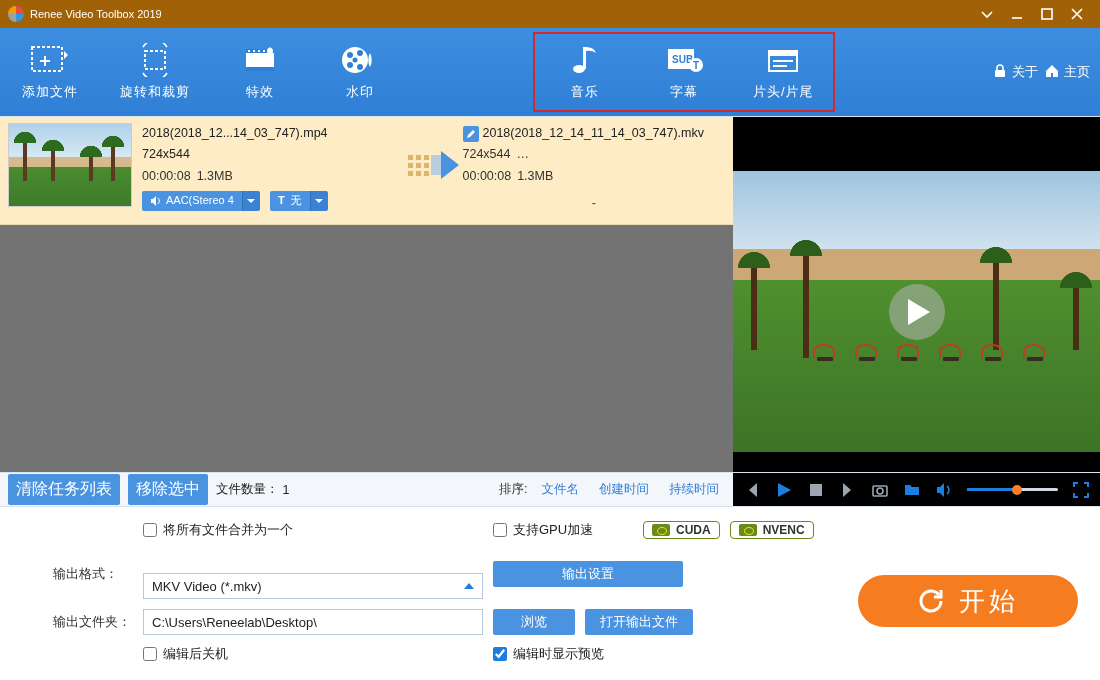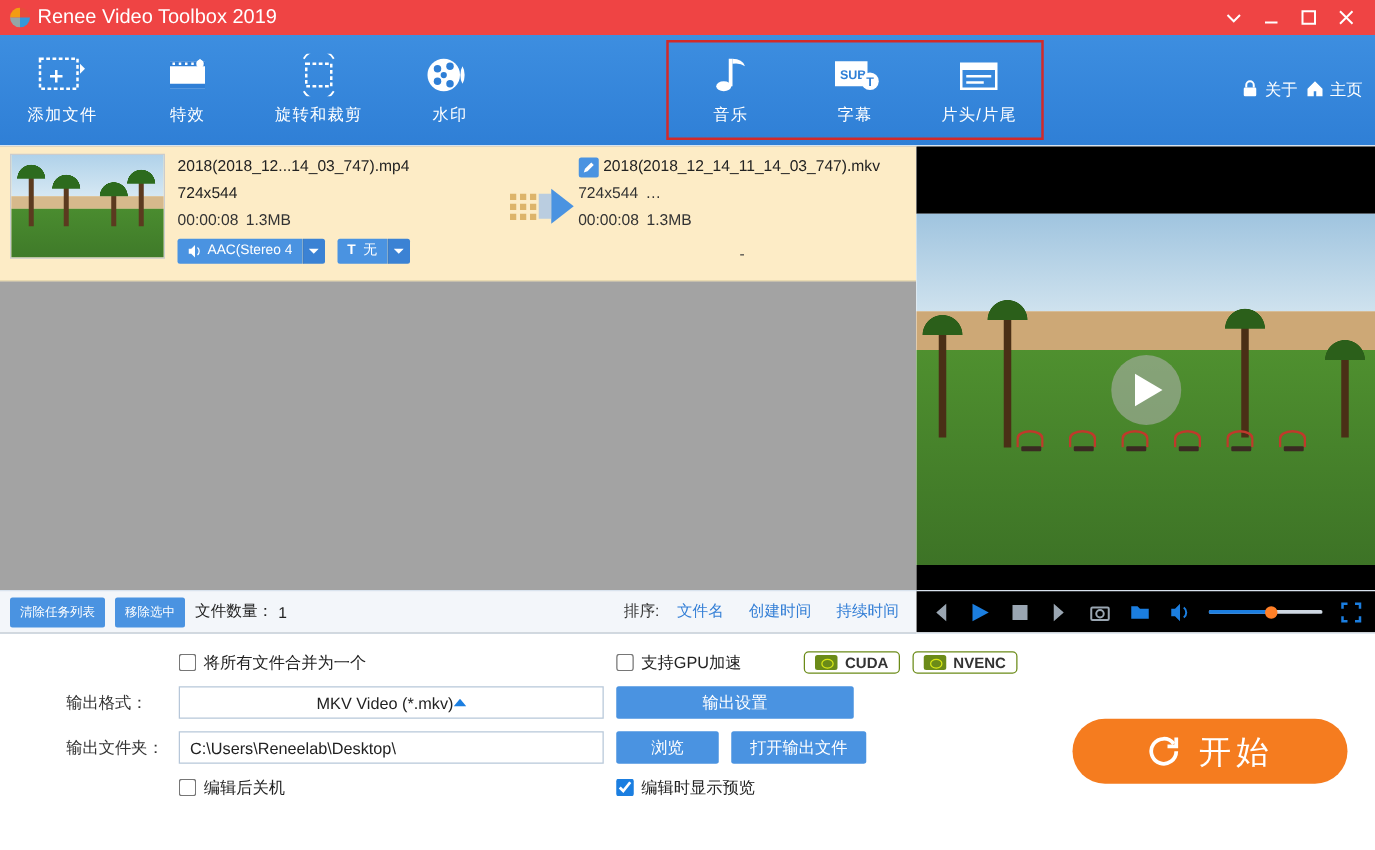--- a/index.html
+++ b/index.html
@@ -1,18 +1,18 @@
 <!DOCTYPE html>
 <html><head>
 <meta charset="utf-8">
 <style>
   * { box-sizing: border-box; margin: 0; padding: 0; font-family: "Microsoft YaHei", "Segoe UI", Tahoma, sans-serif; }
   body { width: 1100px; height: 680px; overflow: hidden; background:#fff; color:#222;}
   
-  .titlebar{height:28px;background:#ef4444;color:#fff;display:flex;align-items:center;padding:0 8px;font-size:16px;}
+  .titlebar{height:28px;background:#a16207;color:#fff;display:flex;align-items:center;padding:0 8px;font-size:11px;}
   .titlebar .logo{width:16px;height:16px;margin-right:6px;position:relative;}
   .titlebar .logo-pie{width:16px;height:16px;border-radius:50%;position:relative;overflow:hidden;}
   .titlebar .logo-pie span{position:absolute;width:50%;height:50%;}
   .titlebar .logo-pie .p1{top:0;left:0;background:#f39c12;}
   .titlebar .logo-pie .p2{top:0;right:0;background:#e74c3c;}
   .titlebar .logo-pie .p3{bottom:0;left:0;background:#95a5a6;}
   .titlebar .logo-pie .p4{bottom:0;right:0;background:#3498db;}
   .titlebar .title{flex:0 0 auto;}
   .titlebar .spacer{flex:1;}
   .titlebar .winbtn{width:30px;height:28px;display:flex;align-items:center;justify-content:center;cursor:pointer;}
@@ -22,21 +22,21 @@
   .toolbtn{display:flex;flex-direction:column;align-items:center;justify-content:center;gap:6px;cursor:pointer;padding:0 4px;}
   .toolbtn .glyph{height:34px;display:flex;align-items:center;justify-content:center;}
   .toolbtn .glyph svg{width:40px;height:34px;fill:#fff;}
   .toolbtn .caption{white-space:nowrap;letter-spacing:1px;}
   .toolstrip .media-group{position:absolute;left:533px;top:4px;height:80px;width:302px;border:2px solid #d12a2a;display:flex;}
   .toolstrip .rightlinks{position:absolute;right:10px;top:0;height:88px;display:flex;align-items:center;gap:6px;}
   .rlink{display:flex;align-items:center;gap:4px;font-size:13px;cursor:pointer;}
   .rlink svg{width:16px;height:16px;fill:#fff;}
   
   .middle{display:flex;height:390px;border-top:1px solid #d6e3f0;}
-  .listpane{width:733px;height:390px;overflow:auto;background:#a3a3a3;}
+  .listpane{width:733px;height:390px;overflow:auto;background:#737373;}
   .filerow{display:flex;align-items:flex-start;background:#fdecc6;border-bottom:1px solid #e8d9b0;padding:6px 8px 10px 8px;}
   .thumb{width:124px;height:84px;border:1px solid #ccc;position:relative;overflow:hidden;flex-shrink:0;}
   .sky{position:absolute;top:0;left:0;right:0;height:40%;background:linear-gradient(#b0d2ea,#d6e8f3);}
   .sand{position:absolute;top:40%;left:0;right:0;height:12%;background:#d6b98c;}
   .grass{position:absolute;bottom:0;left:0;right:0;height:48%;background:linear-gradient(#4a8c2f,#3f7a29);}
   .palm{position:absolute;bottom:30%;width:4px;height:34px;background:#5b3a1f;}
   .palm:before{content:"";position:absolute;top:-8px;left:-10px;width:24px;height:14px;background:radial-gradient(circle at 50% 100%,#2d6b1e 60%,transparent 62%);border-radius:50% 50% 0 0;}
   .p-a{left:14px;height:44px;}
   .p-b{left:42px;height:36px;}
   .p-c{left:80px;height:30px;}
@@ -73,42 +73,42 @@
   .pp3{left:260px;height:95px;}
   .pp4{left:340px;height:70px;}
   .chairs{position:absolute;bottom:38%;left:0;right:0;height:30px;}
   .sun{position:absolute;width:22px;height:14px;border-radius:50% 50% 0 0;border:2px solid #c0392b;border-bottom:none;bottom:0;}
   .sun:after{content:"";position:absolute;bottom:-3px;left:2px;width:16px;height:4px;background:#3a2b22;border-radius:1px;}
   .s1{left:80px}.s2{left:122px}.s3{left:164px}.s4{left:206px}.s5{left:248px}.s6{left:290px}
   .playbtn{position:absolute;top:50%;left:50%;transform:translate(-50%,-50%);width:56px;height:56px;border-radius:50%;background:rgba(180,180,180,0.55);display:flex;align-items:center;justify-content:center;cursor:pointer;}
   .playbtn:before{content:"";width:0;height:0;border-top:13px solid transparent;border-bottom:13px solid transparent;border-left:22px solid #fff;margin-left:5px;}
   
   .listtoolbar{height:34px;width:733px;background:#f3f6fa;border-top:1px solid #d9e3ee;display:flex;align-items:center;padding:0 8px;font-size:12.5px;gap:8px;}
-  .smallbtn{background:#4a93e1;color:#fff;padding:5px 8px;font-size:10px;border-radius:2px;cursor:pointer;}
+  .smallbtn{background:#4a93e1;color:#fff;padding:5px 8px;font-size:16px;border-radius:2px;cursor:pointer;}
   .sortlbl{color:#333;}
   .sortlink{color:#347fd6;margin:0 6px;cursor:pointer;}
   
   .playerbar{height:34px;border-top:1px solid #d9e3ee;display:flex;align-items:center;padding:0 10px;gap:14px;}
   .pcbtn{cursor:pointer;display:flex;align-items:center;}
   .pcbtn svg{width:18px;height:18px;fill:#1b7ee0;}
   .pcbtn.dim svg{fill:#9aa6b2;}
   .volslider{flex:1;display:flex;align-items:center;gap:6px;max-width:110px;}
   .vtrack{flex:1;height:3px;background:#cfd8e3;position:relative;border-radius:2px;}
   .vtrack .vfill{position:absolute;left:0;top:0;bottom:0;width:55%;background:#1b7ee0;border-radius:2px;}
   .vtrack .vthumb{position:absolute;left:55%;top:50%;transform:translate(-50%,-50%);width:10px;height:10px;border-radius:50%;background:#ff7f27;}
   
   .bottom{height:174px;border-top:1px solid #d9e3ee;padding:14px 16px 10px 16px;font-size:13px;position:relative;}
   .botrow{display:flex;align-items:center;margin-bottom:10px;gap:10px;}
   .botlabel{width:80px;color:#333;margin-left:37px;}
   .cbwrap{display:flex;align-items:center;gap:6px;}
   .cbwrap input{width:14px;height:14px;accent-color:#1b7ee0;}
   .badge{display:inline-flex;align-items:center;gap:6px;border:1.5px solid #6b8b18;border-radius:4px;padding:1px 8px;font-weight:bold;font-size:12px;color:#333;background:#fff;}
   .badge .eye{width:18px;height:12px;background:#6b8b18;border-radius:2px;position:relative;}
   .badge .eye:before{content:"";position:absolute;top:3px;left:5px;width:8px;height:6px;border:1.5px solid #d9e816;border-radius:50%;}
-  .combo{flex:0 0 340px;height:26px;border:1px solid #b7c7d9;display:flex;align-items:center;padding:0 8px;justify-content:center;background:#fff;cursor:pointer;}
+  .combo{flex:0 0 340px;height:26px;border:1px solid #b7c7d9;display:flex;align-items:center;padding:0 8px;justify-content:space-between;background:#fff;cursor:pointer;margin-top:24px;}
   .combo svg{width:10px;height:10px;fill:#1b7ee0;}
   .txtin{flex:0 0 340px;height:26px;border:1px solid #b7c7d9;padding:0 8px;background:#fff;display:flex;align-items:center;}
   .bluebtn{background:#4a93e1;color:#fff;height:26px;display:flex;align-items:center;justify-content:center;border-radius:2px;cursor:pointer;}
   .startbtn{position:absolute;right:22px;top:68px;width:220px;height:52px;background:#f57c1f;border-radius:26px;color:#fff;font-size:26px;display:flex;align-items:center;justify-content:center;gap:14px;cursor:pointer;letter-spacing:4px;}
   .startbtn svg{width:28px;height:28px;fill:none;stroke:#fff;stroke-width:3;}
   .rowbar{position:absolute;left:0;top:472px;width:1100px;display:flex;}
 </style>
 </head>
 <body>
 
@@ -149,49 +149,49 @@
   <div class="toolbtn" style="width:100px">
     <div class="glyph">
         <svg viewBox="0 0 40 34">
           <rect x="2" y="4" width="30" height="24" stroke="#fff" stroke-dasharray="3 2" fill="none" stroke-width="2"></rect>
           <rect x="14" y="13" width="2" height="10" fill="#fff"></rect>
           <rect x="10" y="17" width="10" height="2" fill="#fff"></rect>
           <path d="M34 8l4 4-4 4" fill="#fff"></path>
         </svg>
       </div>
     <div class="caption">添加文件</div>
+  </div>
+  <div class="toolbtn" style="width:110px">
+    <div class="glyph">
+        <svg viewBox="0 0 40 34">
+          <rect x="10" y="8" width="20" height="18" fill="none" stroke="#fff" stroke-width="2" stroke-dasharray="3 2"></rect>
+          <path d="M8 4a14 14 0 0 1 24 0" fill="none" stroke="#fff" stroke-width="1.5"></path>
+          <path d="M32 30a14 14 0 0 1-24 0" fill="none" stroke="#fff" stroke-width="1.5"></path>
+        </svg>
+      </div>
+    <div class="caption">旋转和裁剪</div>
   </div>
   <div class="toolbtn" style="width:100px">
     <div class="glyph">
         <svg viewBox="0 0 40 34">
           <rect x="6" y="6" width="28" height="22" fill="#fff"></rect>
           <rect x="6" y="6" width="28" height="4" fill="#2f7fd6"></rect>
           <rect x="6" y="24" width="28" height="4" fill="#2f7fd6"></rect>
           <g fill="#fff">
             <rect x="8" y="7" width="2" height="2"></rect>
             <rect x="13" y="7" width="2" height="2"></rect>
             <rect x="18" y="7" width="2" height="2"></rect>
             <rect x="23" y="7" width="2" height="2"></rect>
             <rect x="28" y="7" width="2" height="2"></rect>
           </g>
           <circle cx="30" cy="8" r="3" fill="#fff"></circle>
           <path d="M28 6l2-2 2 2-2 2z" fill="#fff"></path>
         </svg>
       </div>
     <div class="caption">特效</div>
-  </div>
-  <div class="toolbtn" style="width:110px">
-    <div class="glyph">
-        <svg viewBox="0 0 40 34">
-          <rect x="10" y="8" width="20" height="18" fill="none" stroke="#fff" stroke-width="2" stroke-dasharray="3 2"></rect>
-          <path d="M8 4a14 14 0 0 1 24 0" fill="none" stroke="#fff" stroke-width="1.5"></path>
-          <path d="M32 30a14 14 0 0 1-24 0" fill="none" stroke="#fff" stroke-width="1.5"></path>
-        </svg>
-      </div>
-    <div class="caption">旋转和裁剪</div>
   </div>
   <div class="toolbtn" style="width:100px">
     <div class="glyph">
         <svg viewBox="0 0 40 34">
           <circle cx="15" cy="17" r="13" fill="#fff"></circle>
           <circle cx="10" cy="12" r="3" fill="#2f7fd6"></circle>
           <circle cx="20" cy="10" r="3" fill="#2f7fd6"></circle>
           <circle cx="10" cy="22" r="3" fill="#2f7fd6"></circle>
           <circle cx="20" cy="24" r="3" fill="#2f7fd6"></circle>
           <circle cx="15" cy="17" r="2.5" fill="#2f7fd6"></circle>

